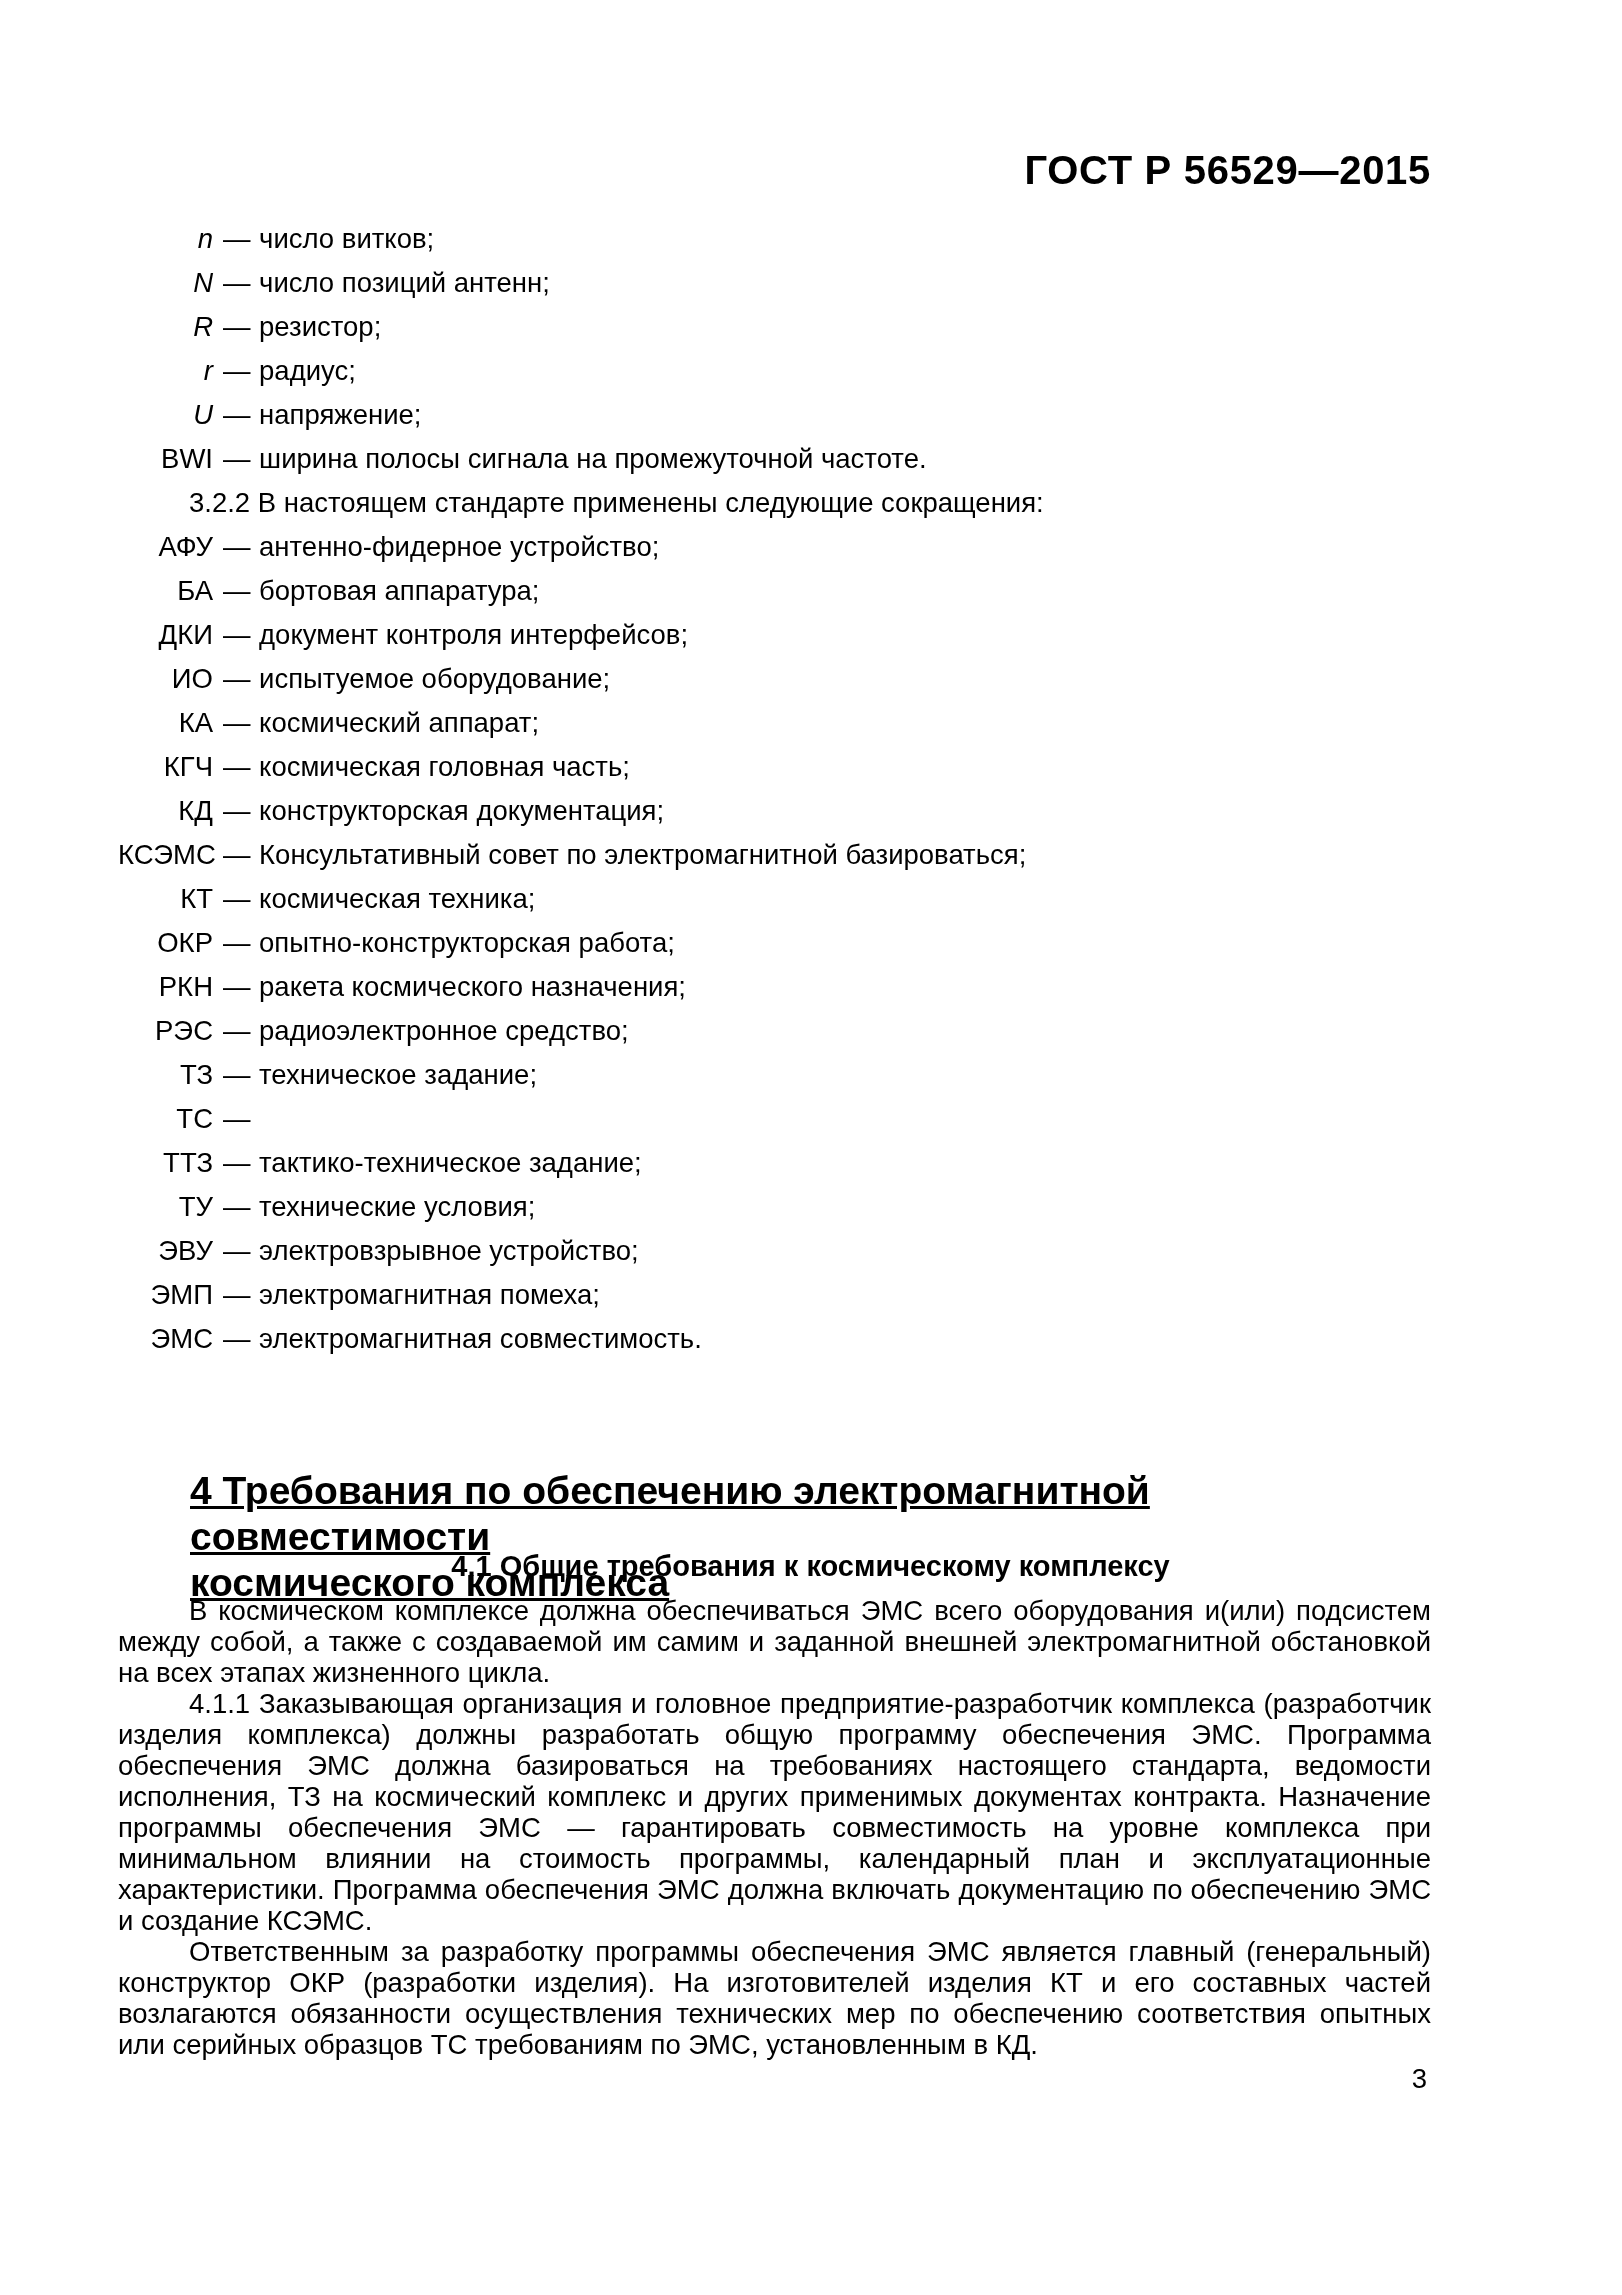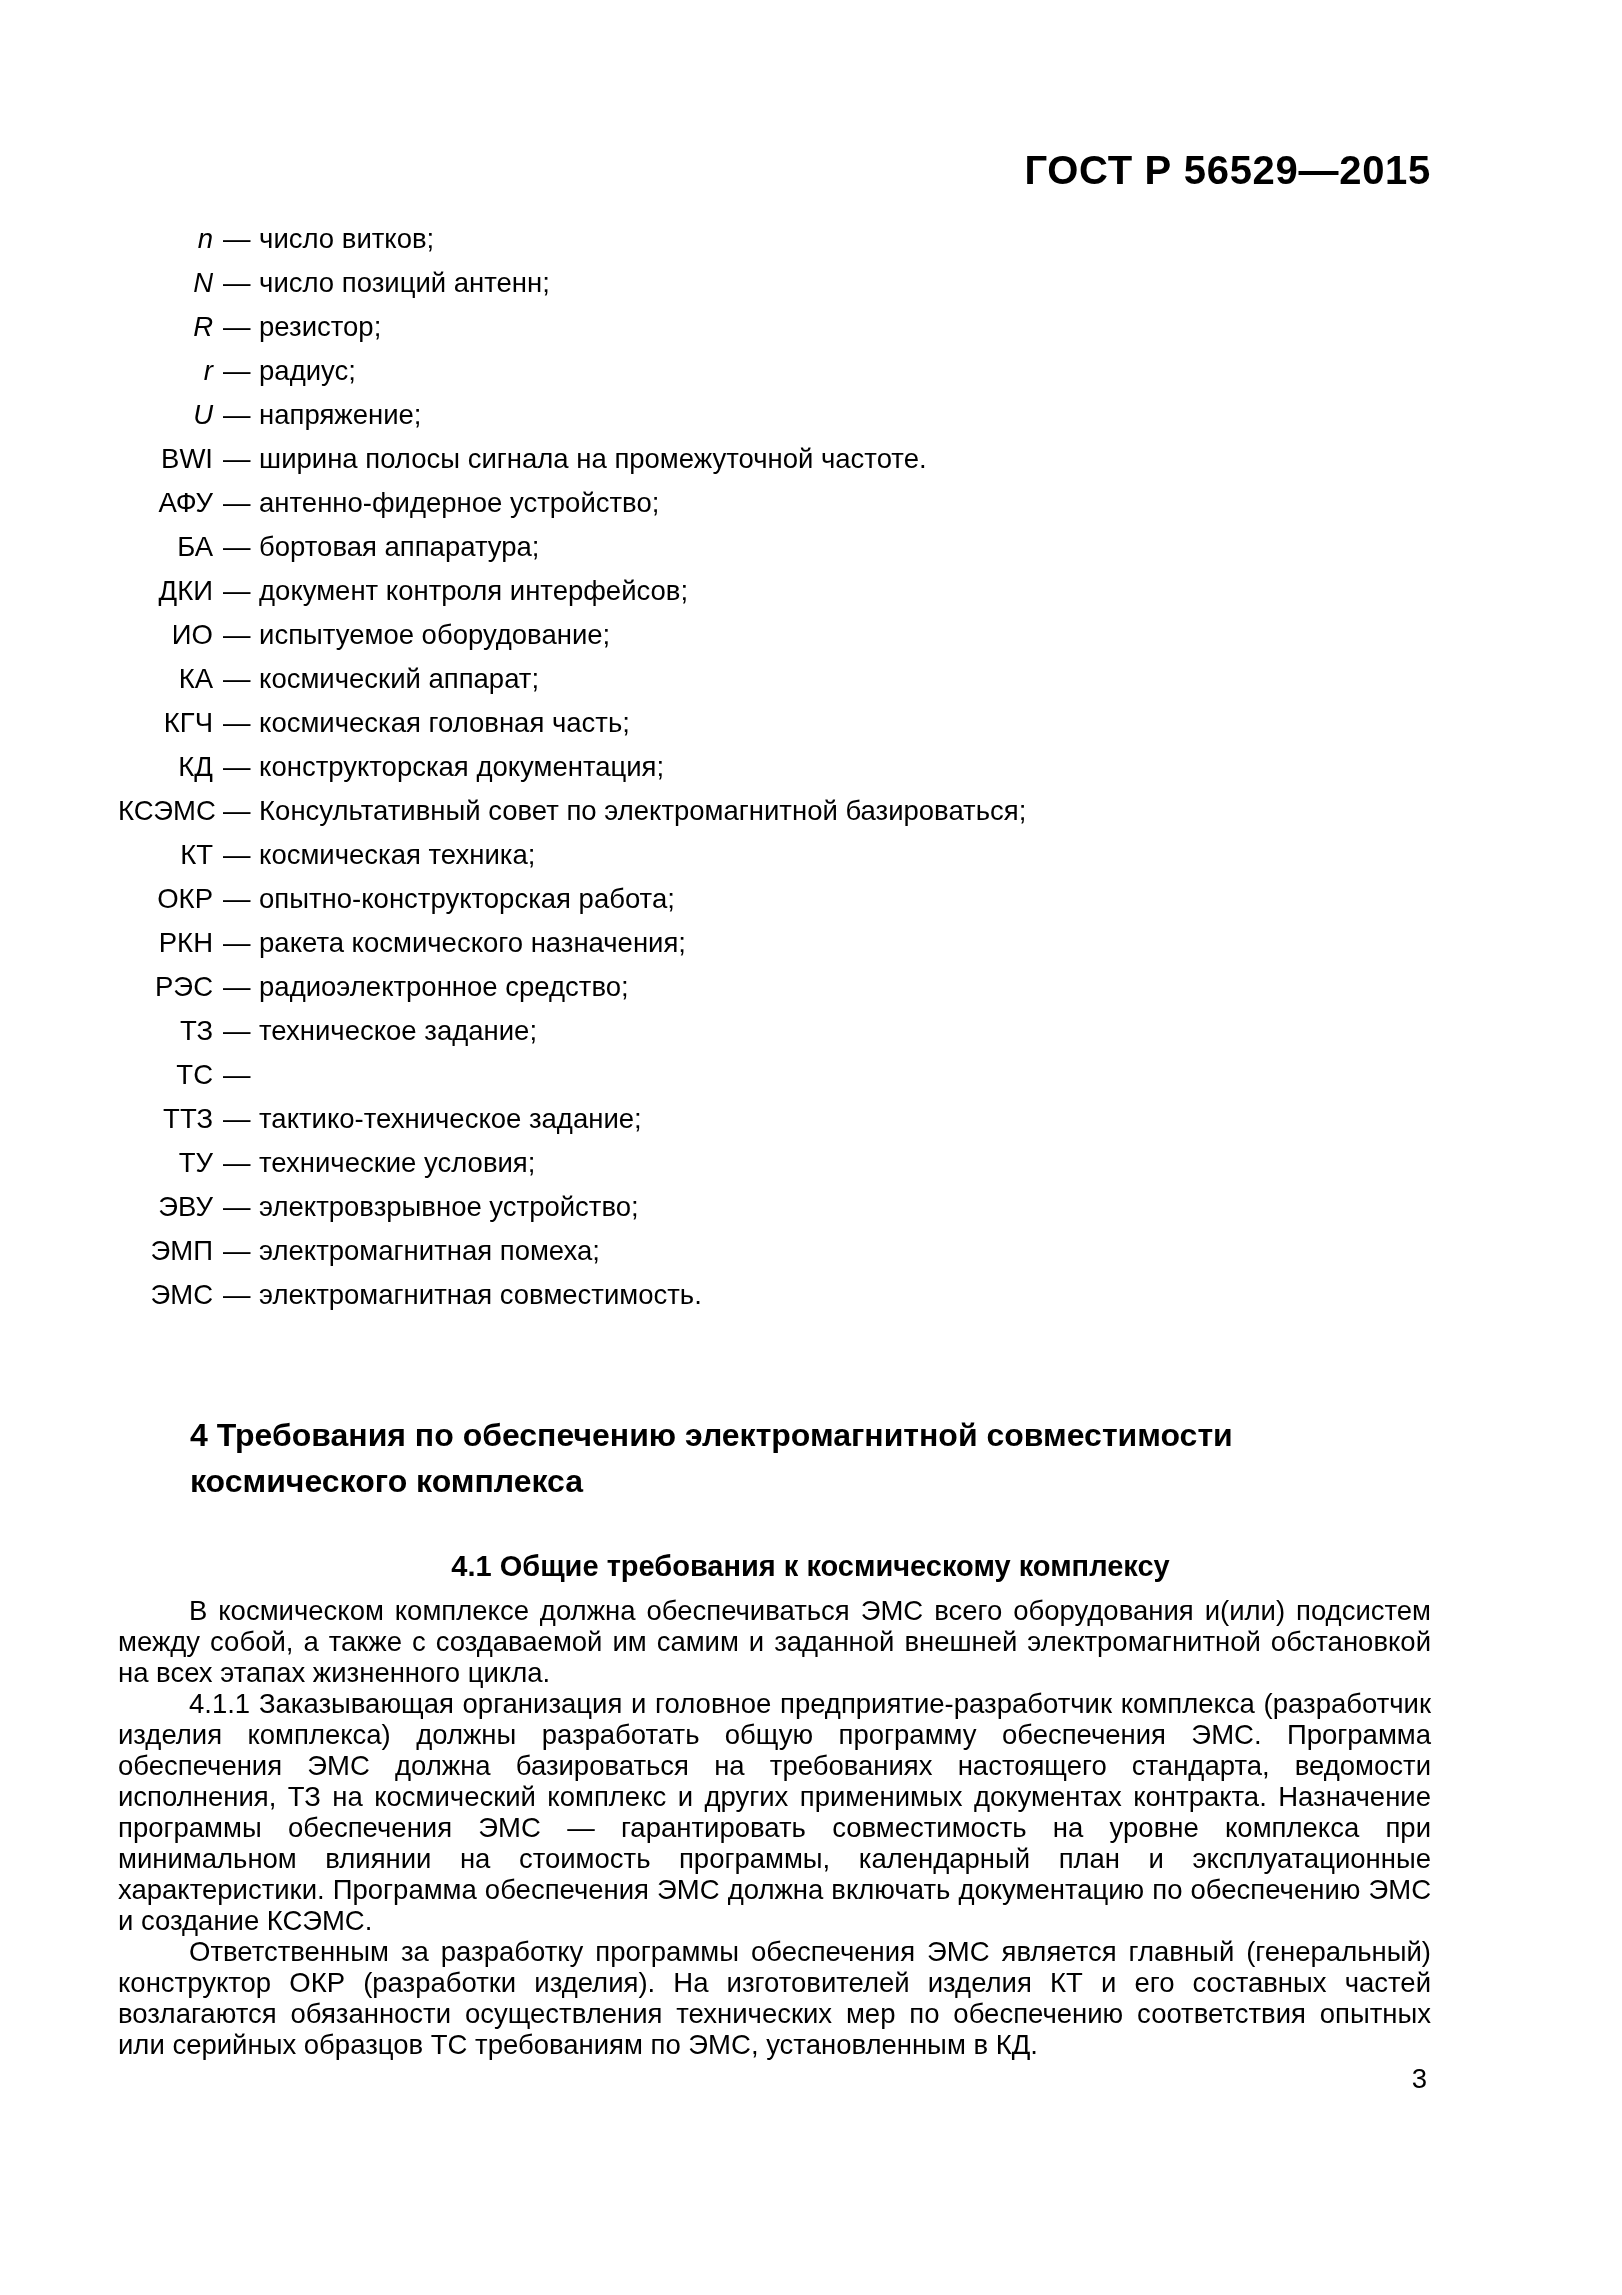--- a/index.html
+++ b/index.html
@@ -41,26 +41,27 @@
   .def-dash { flex: 0 0 auto; width: 29px; margin-left: 9.2px; margin-right: 7.9px; text-align: center; }
   .def-text { flex: 1 1 auto; overflow: visible; }
   .clause-row {
     height: 44px;
     line-height: 44px;
     text-indent: 71px;
     white-space: nowrap;
   }
   .sec-heading {
     position: absolute;
-    top: 1412px;
+    top: 1468px;
     left: 190px;
     width: 1243px;
-    font-size: 32px;
+    font-size: 39px;
     line-height: 46px;
     font-weight: 700;
+    text-decoration: underline;
   }
   .sub-heading {
     position: absolute;
     top: 1550px;
     left: 190px;
     width: 1241px;
     font-size: 29px;
     font-weight: 700;
     text-align: center;
   }
@@ -116,20 +117,21 @@
       <span class="def-term italic">U</span>
       <span class="def-dash">—</span>
       <span class="def-text">напряжение;</span>
     </div>
     <div class="def-row">
       <span class="def-term">BWI</span>
       <span class="def-dash">—</span>
       <span class="def-text">ширина полосы сигнала на промежуточной частоте.</span>
     </div>
 
+    <div class="clause-row">3.2.2 В настоящем стандарте применены следующие сокращения:</div>
 
     <div class="def-row">
       <span class="def-term">АФУ</span>
       <span class="def-dash">—</span>
       <span class="def-text">антенно-фидерное устройство;</span>
     </div>
     <div class="def-row">
       <span class="def-term">БА</span>
       <span class="def-dash">—</span>
       <span class="def-text">бортовая аппаратура;</span>

